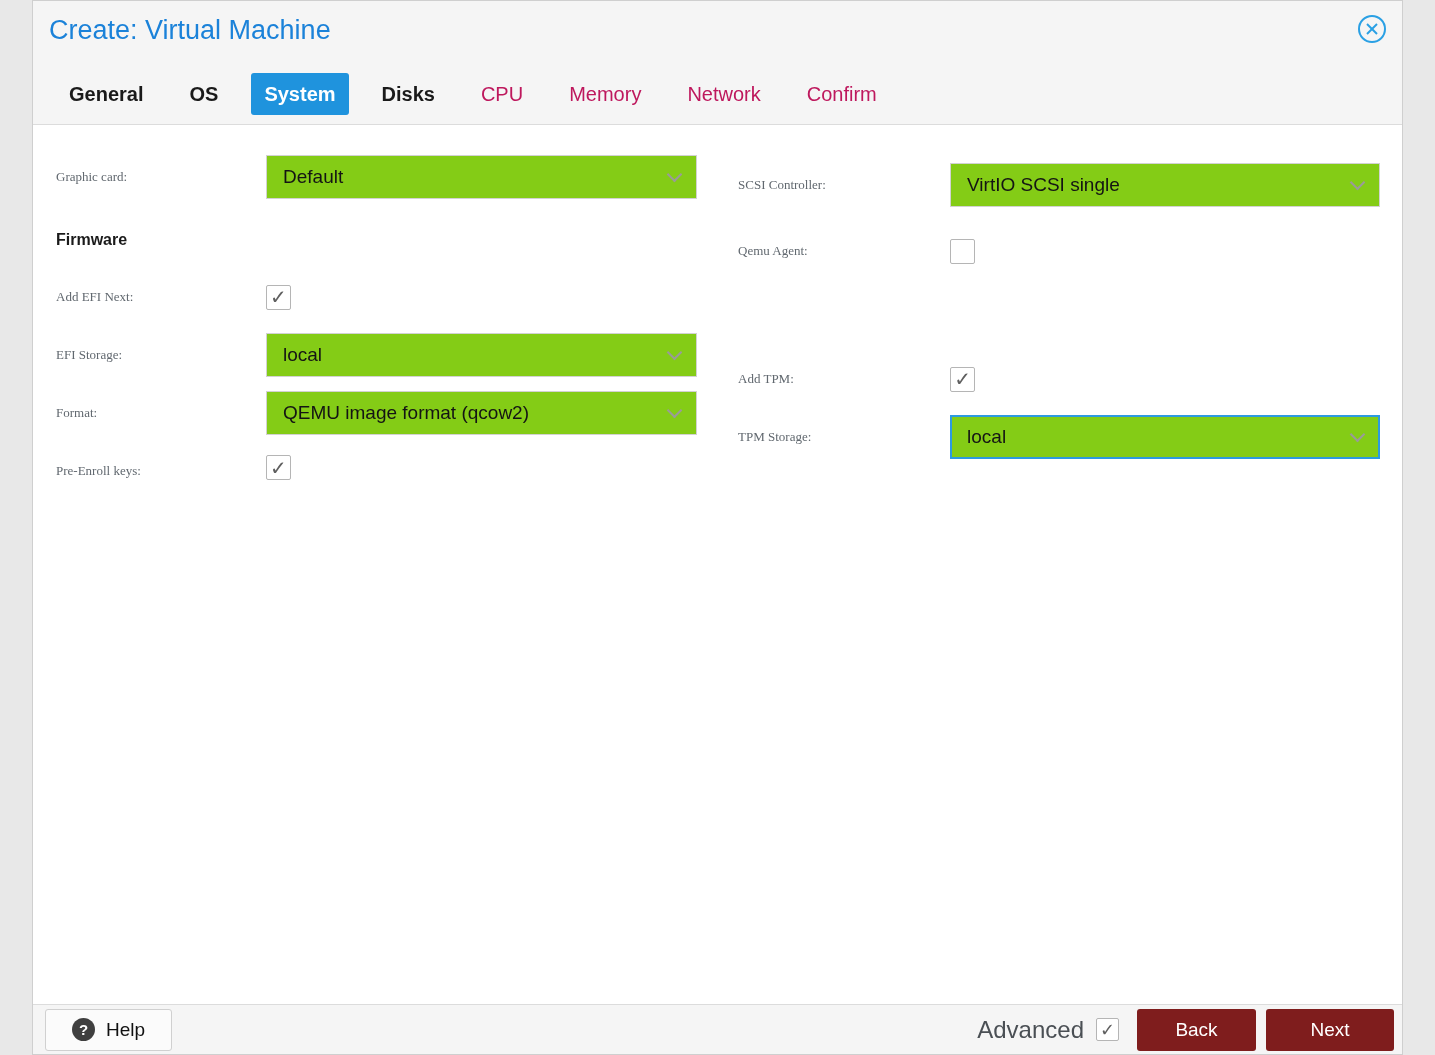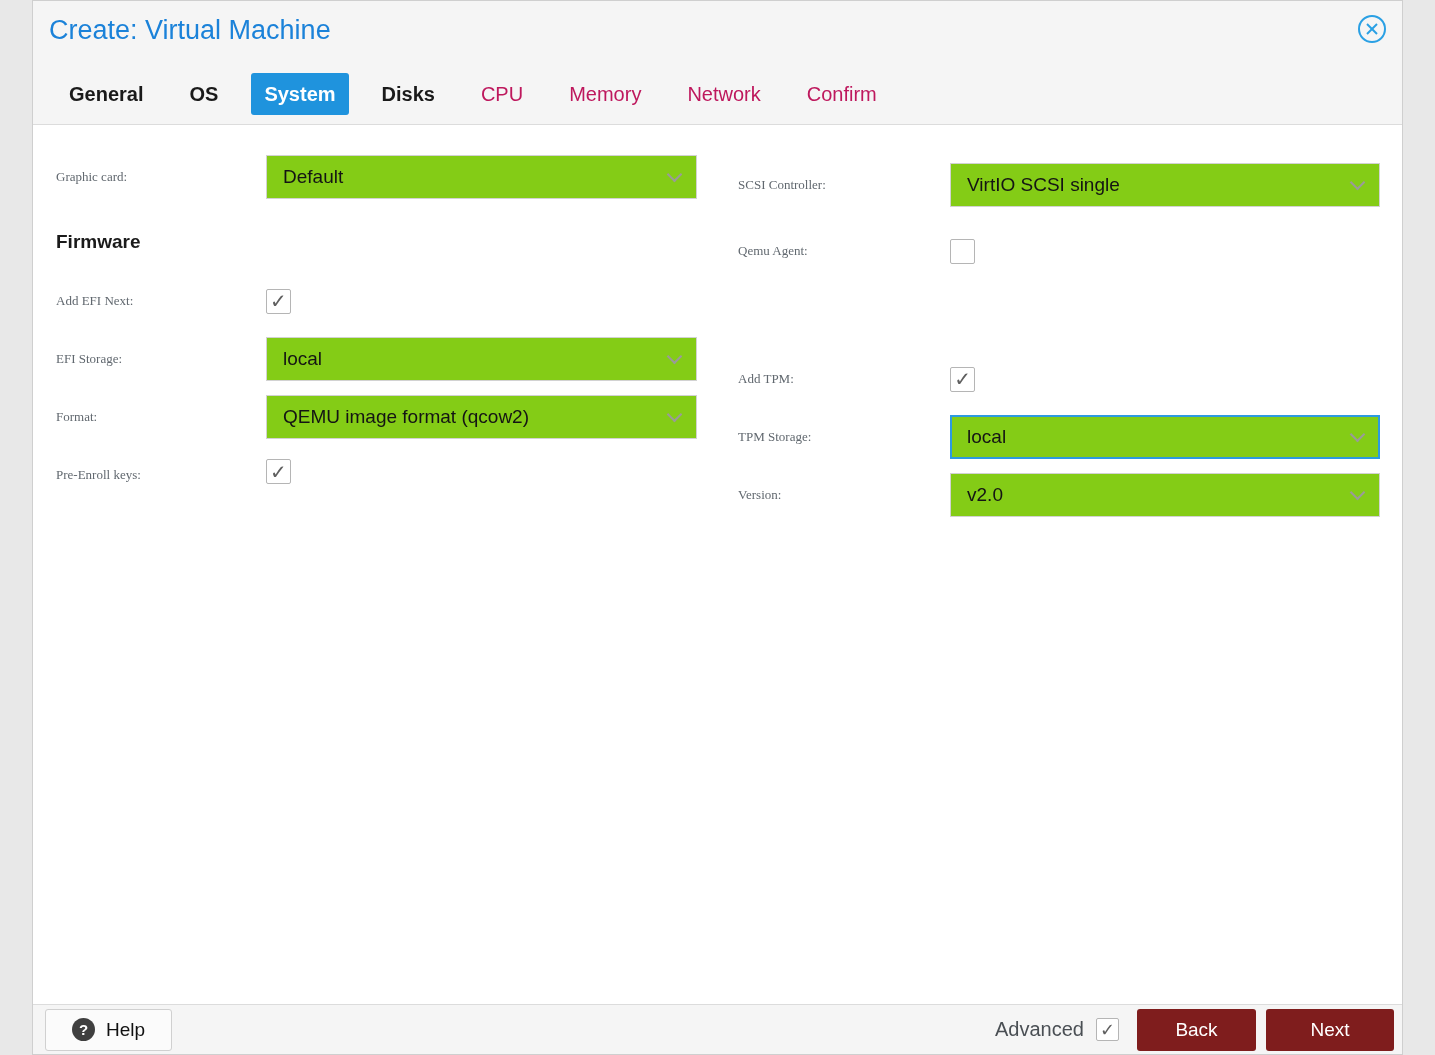--- a/index.html
+++ b/index.html
@@ -55,21 +55,21 @@
     justify-content:space-between; padding:0 16px; font-size:19px; color:#141414;
     cursor:pointer;
   }
   .field.focused{ border:1px solid #2d9ae0; box-shadow:inset 0 0 0 1px #2d9ae0; }
   .chev{
     width:11px; height:11px; flex:none;
     border-right:2px solid #9a9a9a; border-bottom:2px solid #9a9a9a;
     transform:rotate(45deg); margin-top:-6px;
   }
 
-  .section-heading{ font-size:19px; font-weight:700; color:#1a1a1a; margin:18px 0 26px; }
+  .section-heading{ font-size:16px; font-weight:700; color:#1a1a1a; margin:18px 0 26px; }
 
   .checkbox{
     width:25px; height:25px; background:#fff; border:1px solid #b5b5b5;
     border-radius:2px; display:flex; align-items:center; justify-content:center;
     cursor:pointer; flex:none;
   }
   .checkbox .check{ font-size:20px; color:#5f5f5f; line-height:1; }
 
   
   .footer{
@@ -79,21 +79,21 @@
   .help-btn{
     height:42px; padding:0 26px; display:flex; align-items:center; gap:11px;
     background:#fbfbfb; border:1px solid #d0d0d0; border-radius:3px;
     font-size:19px; color:#111; cursor:pointer; font-family:inherit;
   }
   .help-icon{
     width:23px; height:23px; border-radius:50%; background:#3f3f3f; color:#fff;
     display:flex; align-items:center; justify-content:center; font-size:15px; font-weight:700;
   }
   .footer-right{ margin-left:auto; display:flex; align-items:center; gap:10px; }
-  .adv-label{ font-size:20px; color:#4a4f54; margin-right:2px; }
+  .adv-label{ font-size:24px; color:#4a4f54; margin-right:2px; }
   .checkbox.small{ width:23px; height:23px; }
   .checkbox.small .check{ font-size:18px; }
   .btn{
     height:42px; border:none; border-radius:3px; background:#7f1d1d; color:#fff;
     font-size:19px; cursor:pointer; font-family:inherit;
   }
   .btn.back{ width:119px; margin-left:8px; }
   .btn.next{ width:128px; }
 </style>
 </head>
@@ -198,27 +198,20 @@
       </div>
 
       <div class="row">
         <div class="label">TPM Storage:</div>
         <div class="field focused">
           <span>local</span>
           <span class="chev"></span>
         </div>
       </div>
 
-      <div class="row">
-        <div class="label">Version:</div>
-        <div class="field">
-          <span>v2.0</span>
-          <span class="chev"></span>
-        </div>
-      </div>
 
     </div>
   </div>
 
   <div class="footer">
     <button class="help-btn">
       <span class="help-icon">?</span>
       <span>Help</span>
     </button>
     <div class="footer-right">

